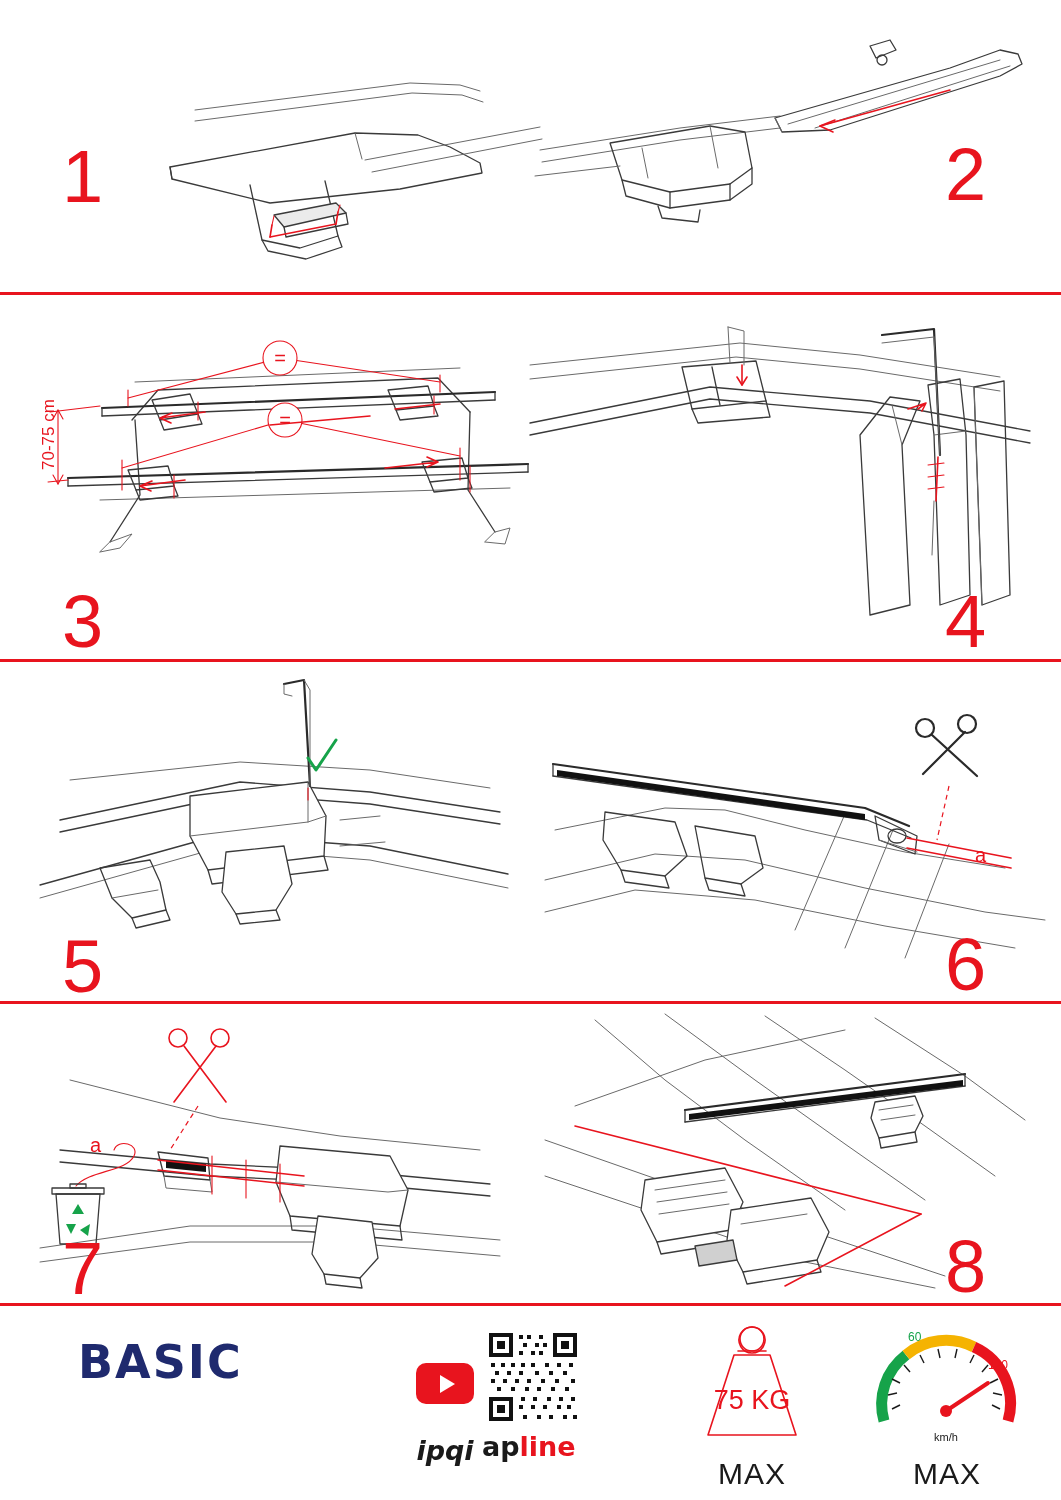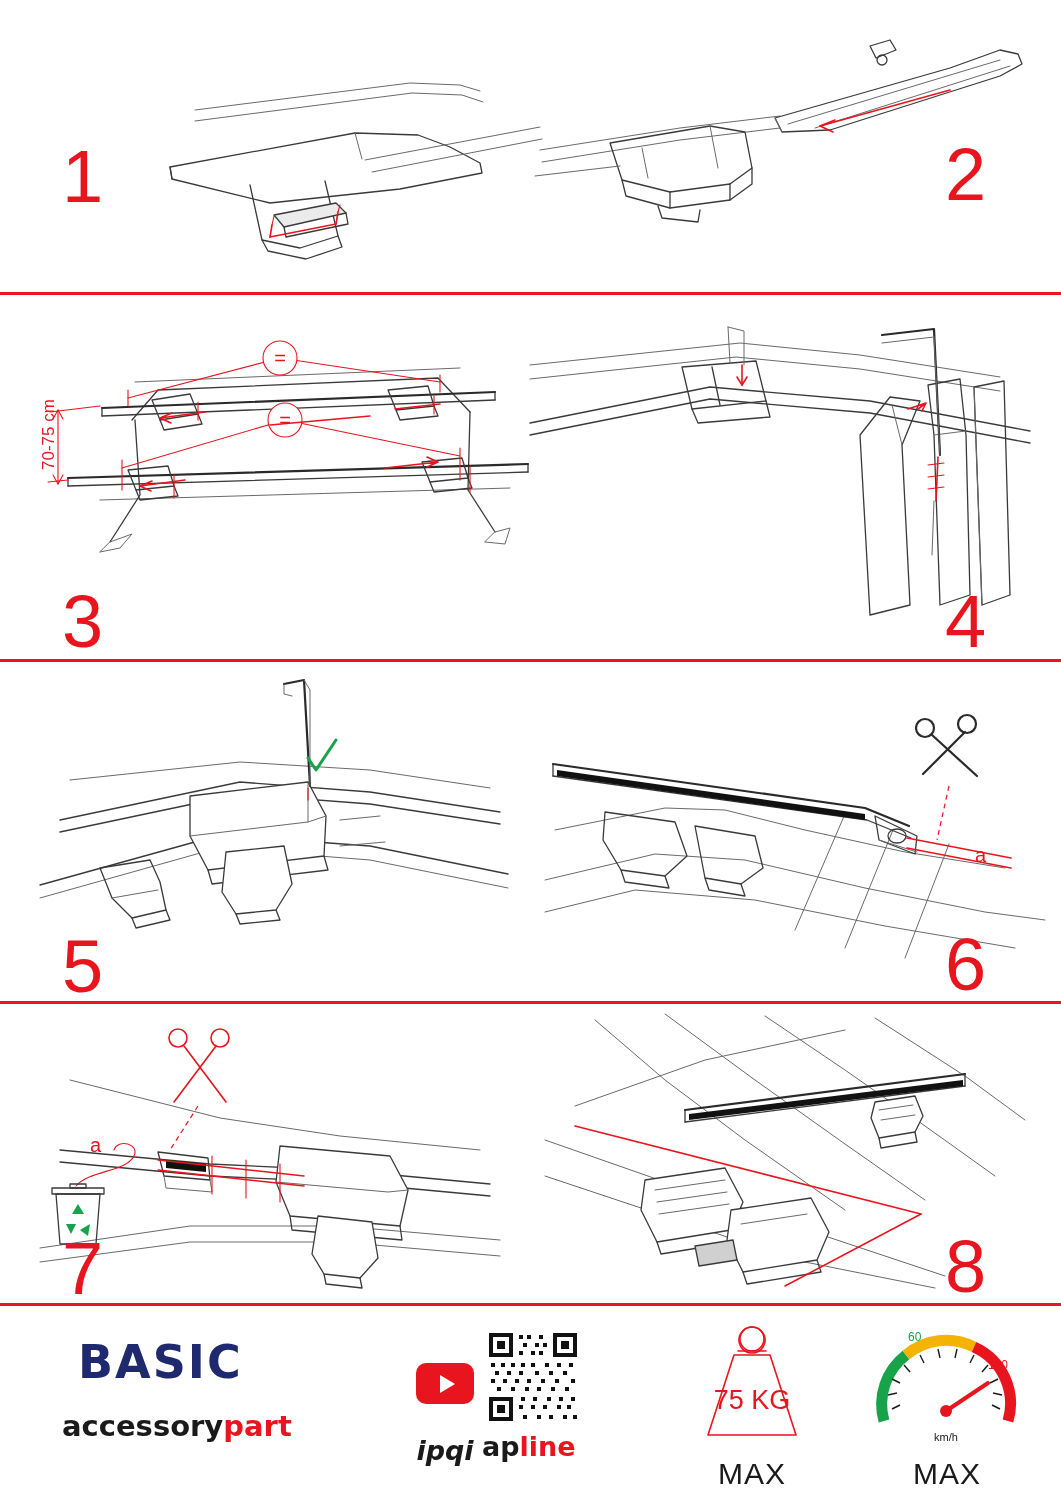--- a/index.html
+++ b/index.html
@@ -440,21 +440,20 @@
 
       <path class="red" d="M30 116 L376 204"></path>
       <path class="red" d="M376 204 L240 276"></path>
     </svg>
   </div>
   <div class="stepnum" style="left:945px; top:1230px;">8</div>
 
   <div class="footer">
 
     <div class="brand-basic">BASIC</div>
-    <div class="brand-accessory"><span>accessory</span><span class="part">part</span></div>
 
 
     <div class="yt-wrap">
       <div class="yt-box"></div>
       <div class="yt-tri"></div>
       <div class="yt-label">ipqi</div>
     </div>
 
     <div class="qr-wrap">
       <svg width="92" height="92" viewBox="0 0 92 92">

